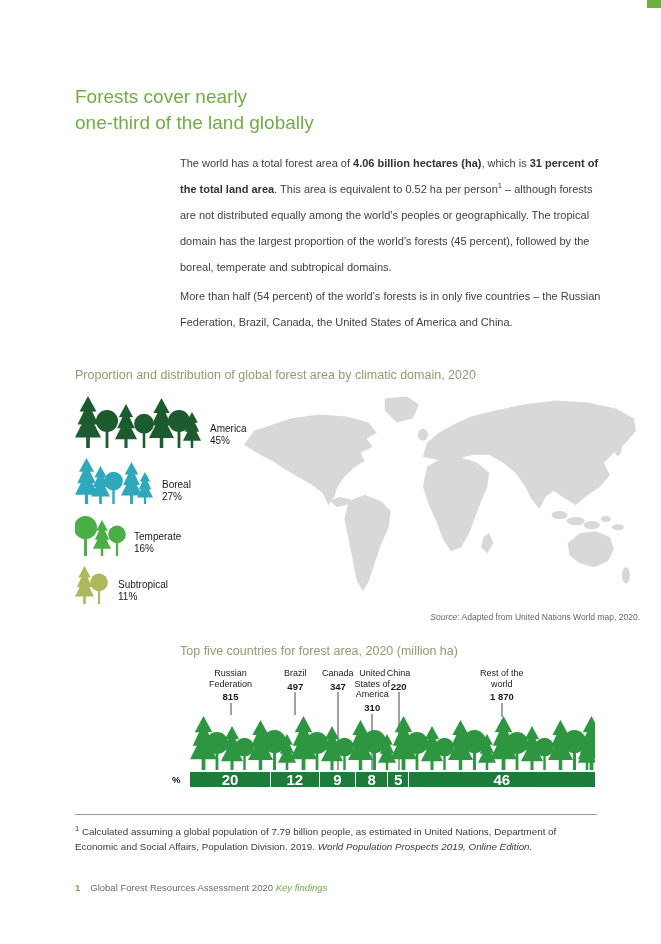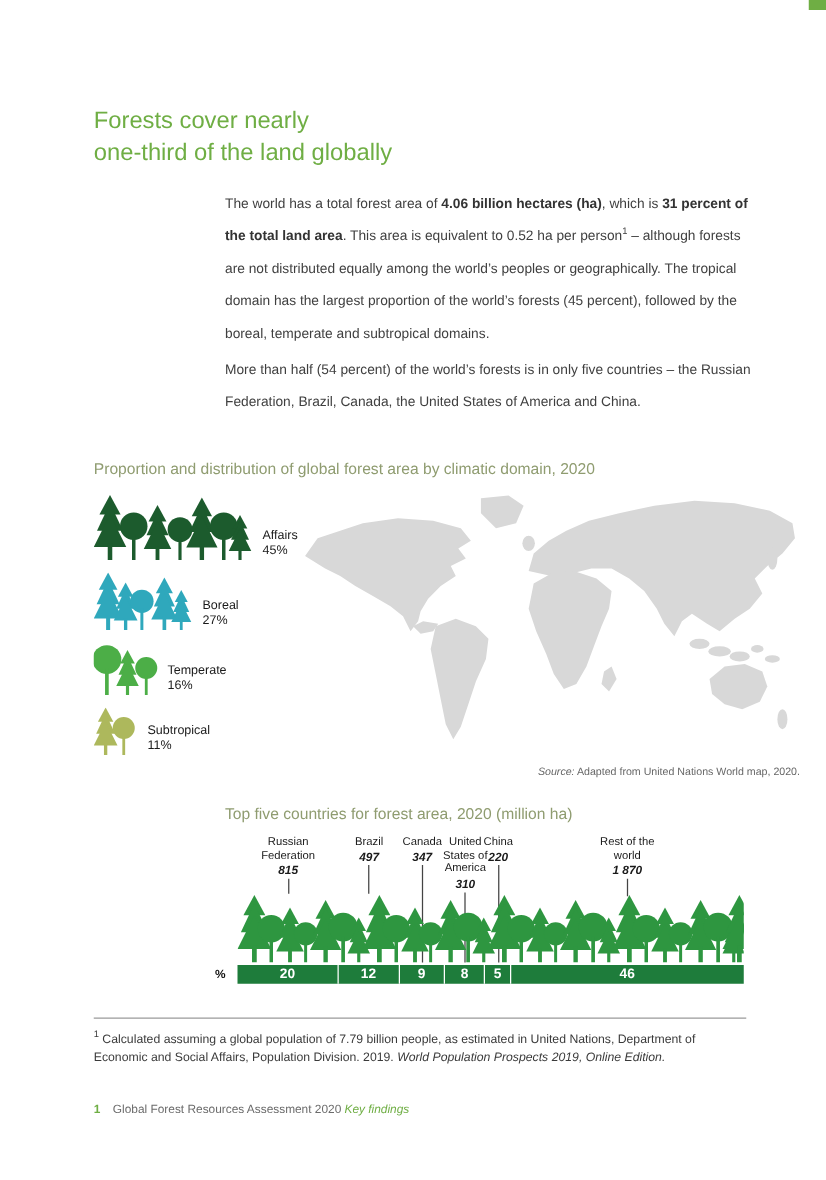--- a/index.html
+++ b/index.html
@@ -27,25 +27,25 @@
   .map-source{position:absolute;right:21px;top:612px;font-size:8.5px;color:#666;}
   .map-source i{font-style:italic;}
   
   .fig2{position:absolute;left:172px;top:668px;width:426px;}
   .axis-pct{position:absolute;left:0;top:104px;width:16px;font-size:9.5px;font-weight:bold;
             line-height:15px;color:#111;}
   .f2inner{position:relative;margin-left:18px;width:405px;height:119px;}
   .labels{position:absolute;left:0;top:0;width:100%;height:44px;}
   .country-label{position:absolute;top:0;transform:translateX(-50%);text-align:center;
                  font-size:9px;line-height:10.5px;color:#1a1a1a;}
-  .country-label .val{display:block;font-size:9.5px;font-weight:bold;margin-top:3px;font-style:italic;}
+  .country-label .val{display:block;font-size:9.5px;font-weight:bold;margin-top:3px;}
   .pointer{position:absolute;width:1px;background:#444;transform:translateX(-0.5px);}
   .strip{position:absolute;left:0;top:44px;}
   .bar{position:absolute;left:0;top:104px;display:flex;width:100%;height:15px;}
-  .bar .seg{height:15px;line-height:15px;text-align:center;color:#fff;font-size:11px;
+  .bar .seg{height:15px;line-height:15px;text-align:center;color:#fff;font-size:15px;
             font-weight:bold;box-sizing:border-box;border-right:1px solid #fff;}
   .bar .seg:last-child{border-right:none;}
   
   .divider{position:absolute;left:75px;top:814px;width:522px;border:none;border-top:1px solid #9a9a9a;margin:0;}
   .footnote{position:absolute;left:75px;top:824px;width:524px;font-size:9.8px;line-height:15px;color:#3a3a3a;}
   .footnote i{font-style:italic;}
   .page-footer{position:absolute;left:75px;top:882px;font-size:9.5px;color:#6b6b6b;}
   .page-footer .pn{color:#6fae44;font-weight:bold;margin-right:10px;}
   .page-footer i{color:#6fae44;font-style:italic;}
 </style>
@@ -97,21 +97,21 @@
       <svg width="128" height="52" viewBox="0 0 128 52" style="fill: rgb(28, 91, 45);">
         <use href="#tree-c" transform="translate(0,0) scale(1.3)"></use>
         <use href="#tree-b" transform="translate(22,12)"></use>
         <use href="#tree-c" transform="translate(40,8) scale(1.1)"></use>
         <use href="#tree-b" transform="translate(60,16) scale(0.9)"></use>
         <use href="#tree-c" transform="translate(74,2) scale(1.25)"></use>
         <use href="#tree-b" transform="translate(94,12)"></use>
         <use href="#tree-c" transform="translate(108,16) scale(0.9)"></use>
       </svg>
       <div class="legend-text">
-        <div>Affairs</div>
+        <div>America</div>
         <div class="pct">45%</div>
       </div>
     </div>
     <div class="legend-item">
       <svg width="80" height="46" viewBox="0 0 80 46" style="fill: rgb(47, 168, 188);">
         <use href="#tree-c" transform="translate(0,0) scale(1.15)"></use>
         <use href="#tree-c" transform="translate(16,8) scale(0.95)"></use>
         <use href="#tree-b" transform="translate(30,12) scale(0.85)"></use>
         <use href="#tree-c" transform="translate(46,4) scale(1.05)"></use>
         <use href="#tree-c" transform="translate(62,14) scale(0.8)"></use>

